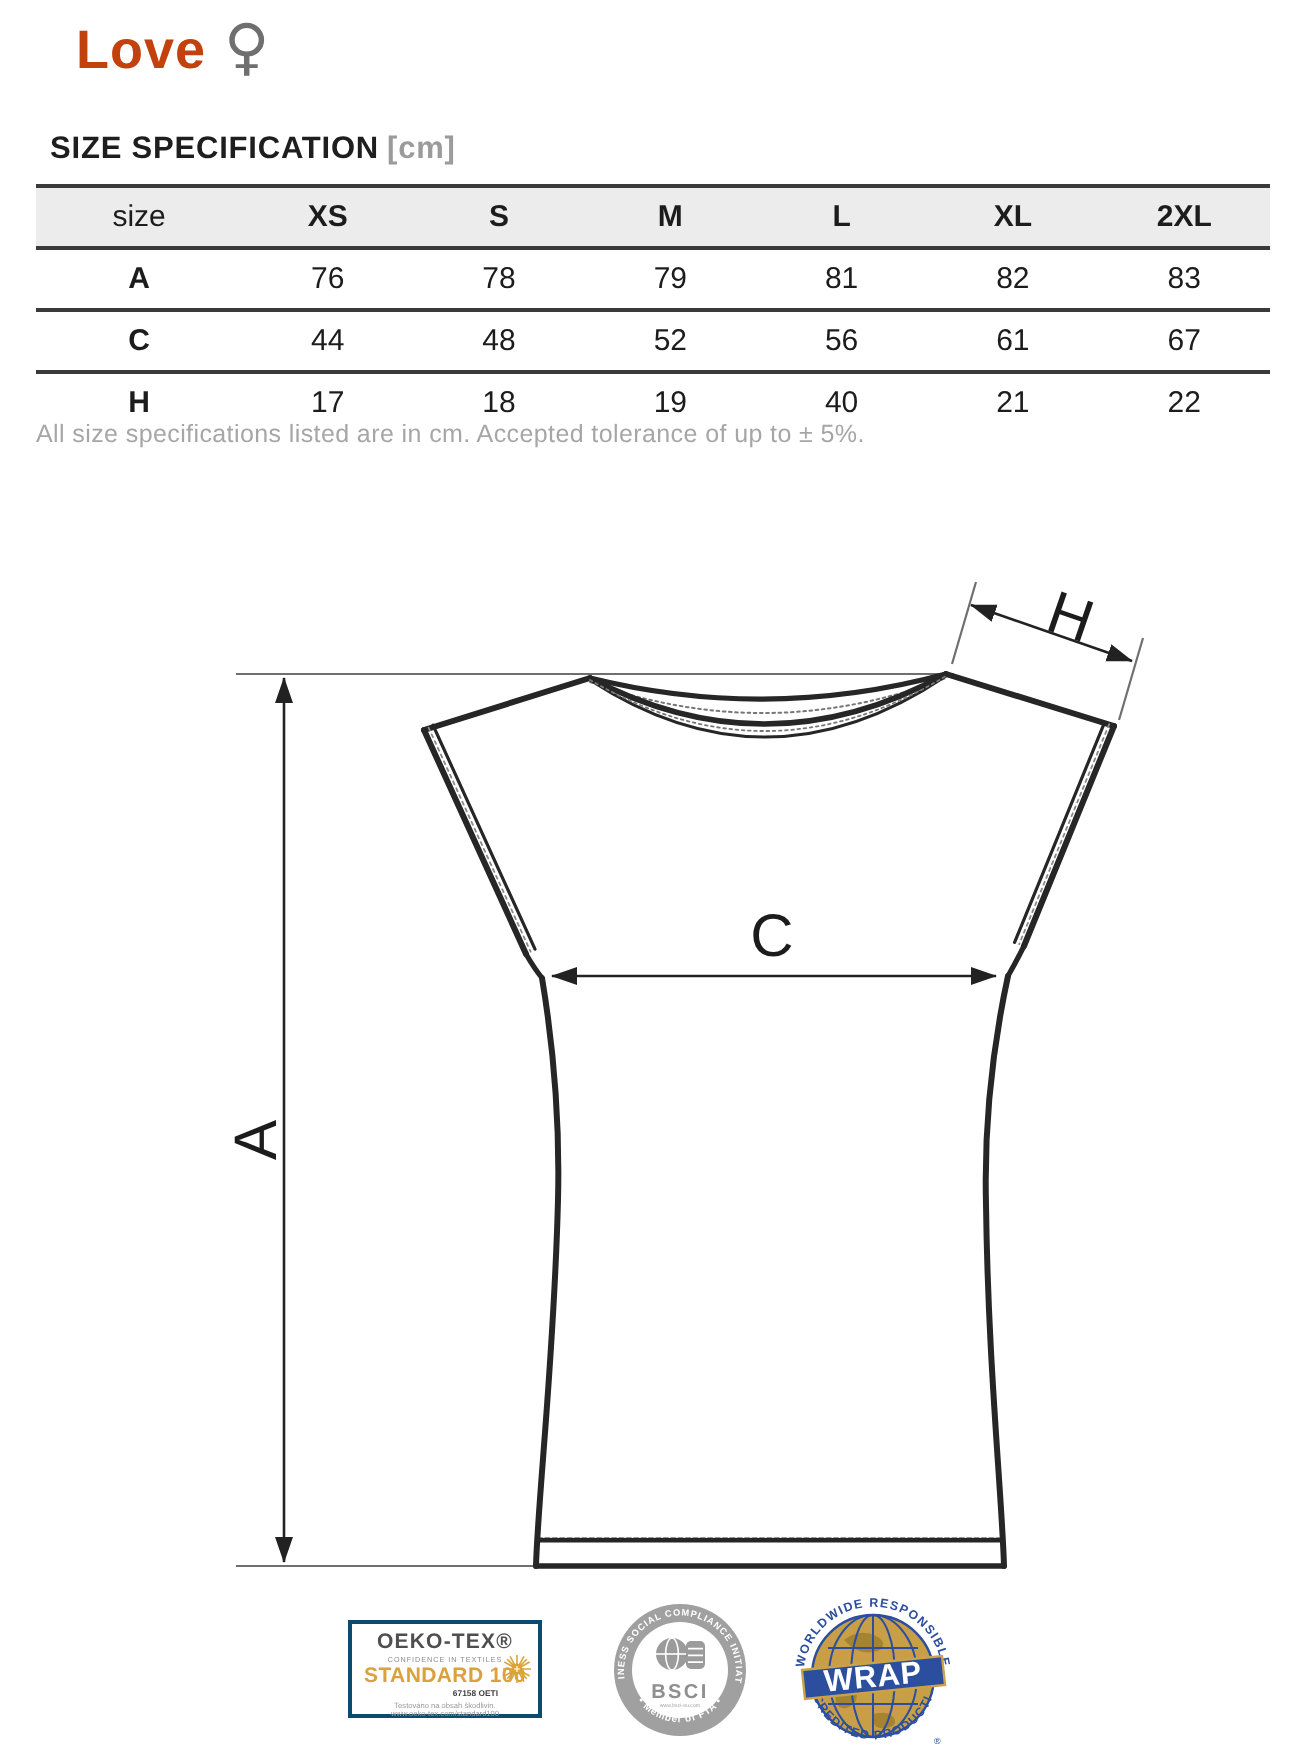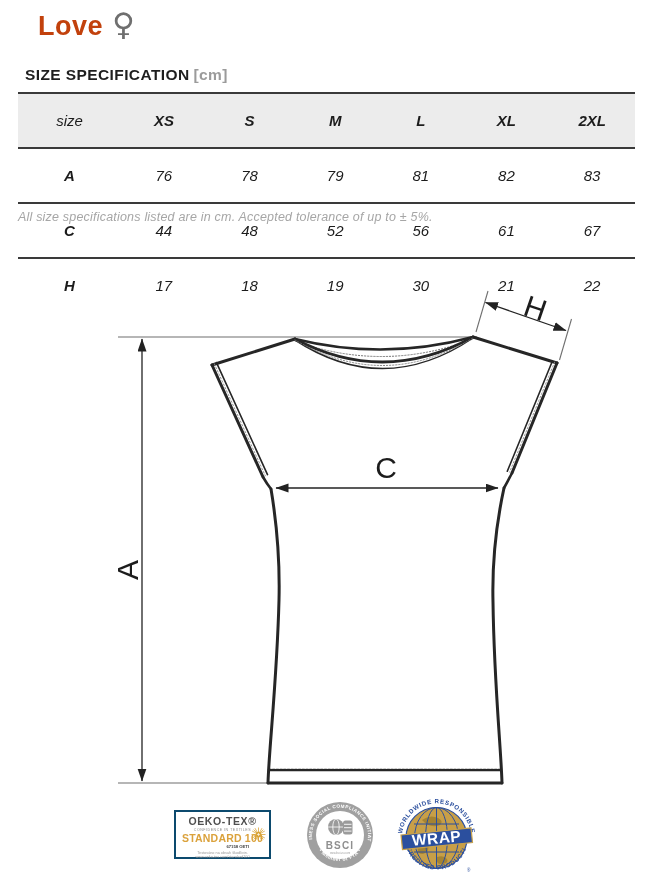--- a/index.html
+++ b/index.html
@@ -14,26 +14,26 @@
 
   .sec-title{position:absolute;left:25px;top:66px;font-size:15.5px;font-weight:800;letter-spacing:.4px;color:#1e1e1e;}
   .sec-unit{color:#9b9b9b;margin-left:4px;margin-top:40px;}
 
   
   table.size{position:absolute;left:18px;top:92px;width:617px;border-collapse:collapse;
              border-top:2px solid #3a3a3a;table-layout:fixed;}
   table.size thead tr{background:#ececec;border-bottom:2px solid #3a3a3a;}
   table.size tbody tr.bordered{border-bottom:2px solid #3a3a3a;}
   table.size th,table.size td{height:29px;text-align:center;vertical-align:middle;
-             font-size:15px;padding:12px;color:#1c1c1c;font-style:italic;}
+             font-size:15px;padding:0;color:#1c1c1c;}
   table.size th{font-weight:700;}
   table.size th.size-col{font-weight:400;}
   table.size td.row-label{font-weight:700;}
 
-  .footnote{position:absolute;left:18px;top:210px;font-style:italic;font-size:12.5px;
+  .footnote{position:absolute;left:18px;top:210px;font-size:12.5px;
             color:#a6a6a6;letter-spacing:.2px;}
 
   
   svg.drawing{position:absolute;left:0;top:0;}
   .dim-label{font-family:"Liberation Sans",sans-serif;font-size:30px;fill:#1c1c1c;}
 
   
   .oeko{position:absolute;left:174px;top:810px;width:97px;height:49px;border:2px solid #0c4a6e;
         box-sizing:border-box;text-align:center;background:#fff;}
   .ot-brand{font-size:10.5px;font-weight:700;color:#4f4f4f;letter-spacing:.6px;margin-top:3px;}
@@ -97,21 +97,21 @@
       <td>52</td>
       <td>56</td>
       <td>61</td>
       <td>67</td>
     </tr>
     <tr>
       <td class="row-label">H</td>
       <td>17</td>
       <td>18</td>
       <td>19</td>
-      <td>30</td>
+      <td>40</td>
       <td>21</td>
       <td>22</td>
     </tr>
   </tbody>
 </table>
 
 <div class="footnote">All size specifications listed are in cm. Accepted tolerance of up to ± 5%.</div>
 
 <svg class="drawing" width="652" height="879" viewBox="0 0 652 879">
   <defs>

